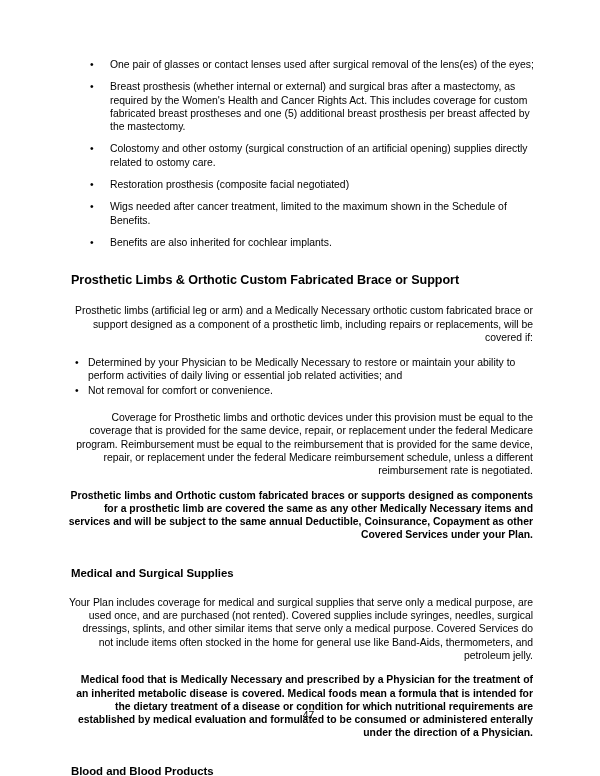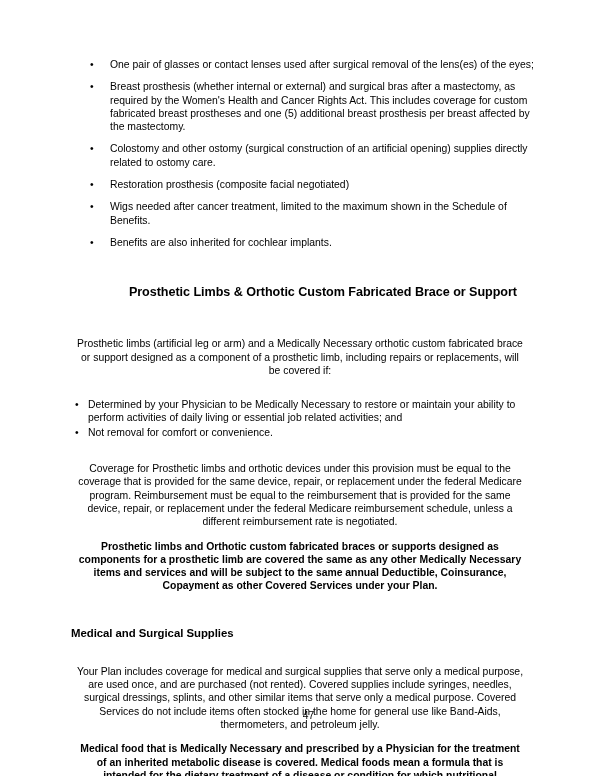--- a/index.html
+++ b/index.html
@@ -70,36 +70,35 @@
     line-height: 13.3px;
   }
   .bullet-list.indent-wide .bullet-item {
     width: 425px;
   }
 
   
   .para {
     font-size: 10.4px;
     line-height: 13.3px;
-    margin: 9px;
-    text-align: center;
+    margin: 0;
+    text-align: right;
   }
   .para + .para {
     margin-top: 11px;
     font-weight: bold;
   }
 
   
   .h-section {
     font-size: 12.6px;
     font-weight: bold;
     line-height: 15px;
-    margin: 16px;
+    margin: 4px;
     letter-spacing: -0.05px;
-    text-align: right;
   }
   .h-sub {
     font-size: 11.4px;
     font-weight: bold;
     line-height: 14px;
     margin: 4px;
     letter-spacing: -0.05px;
   }
 
   

